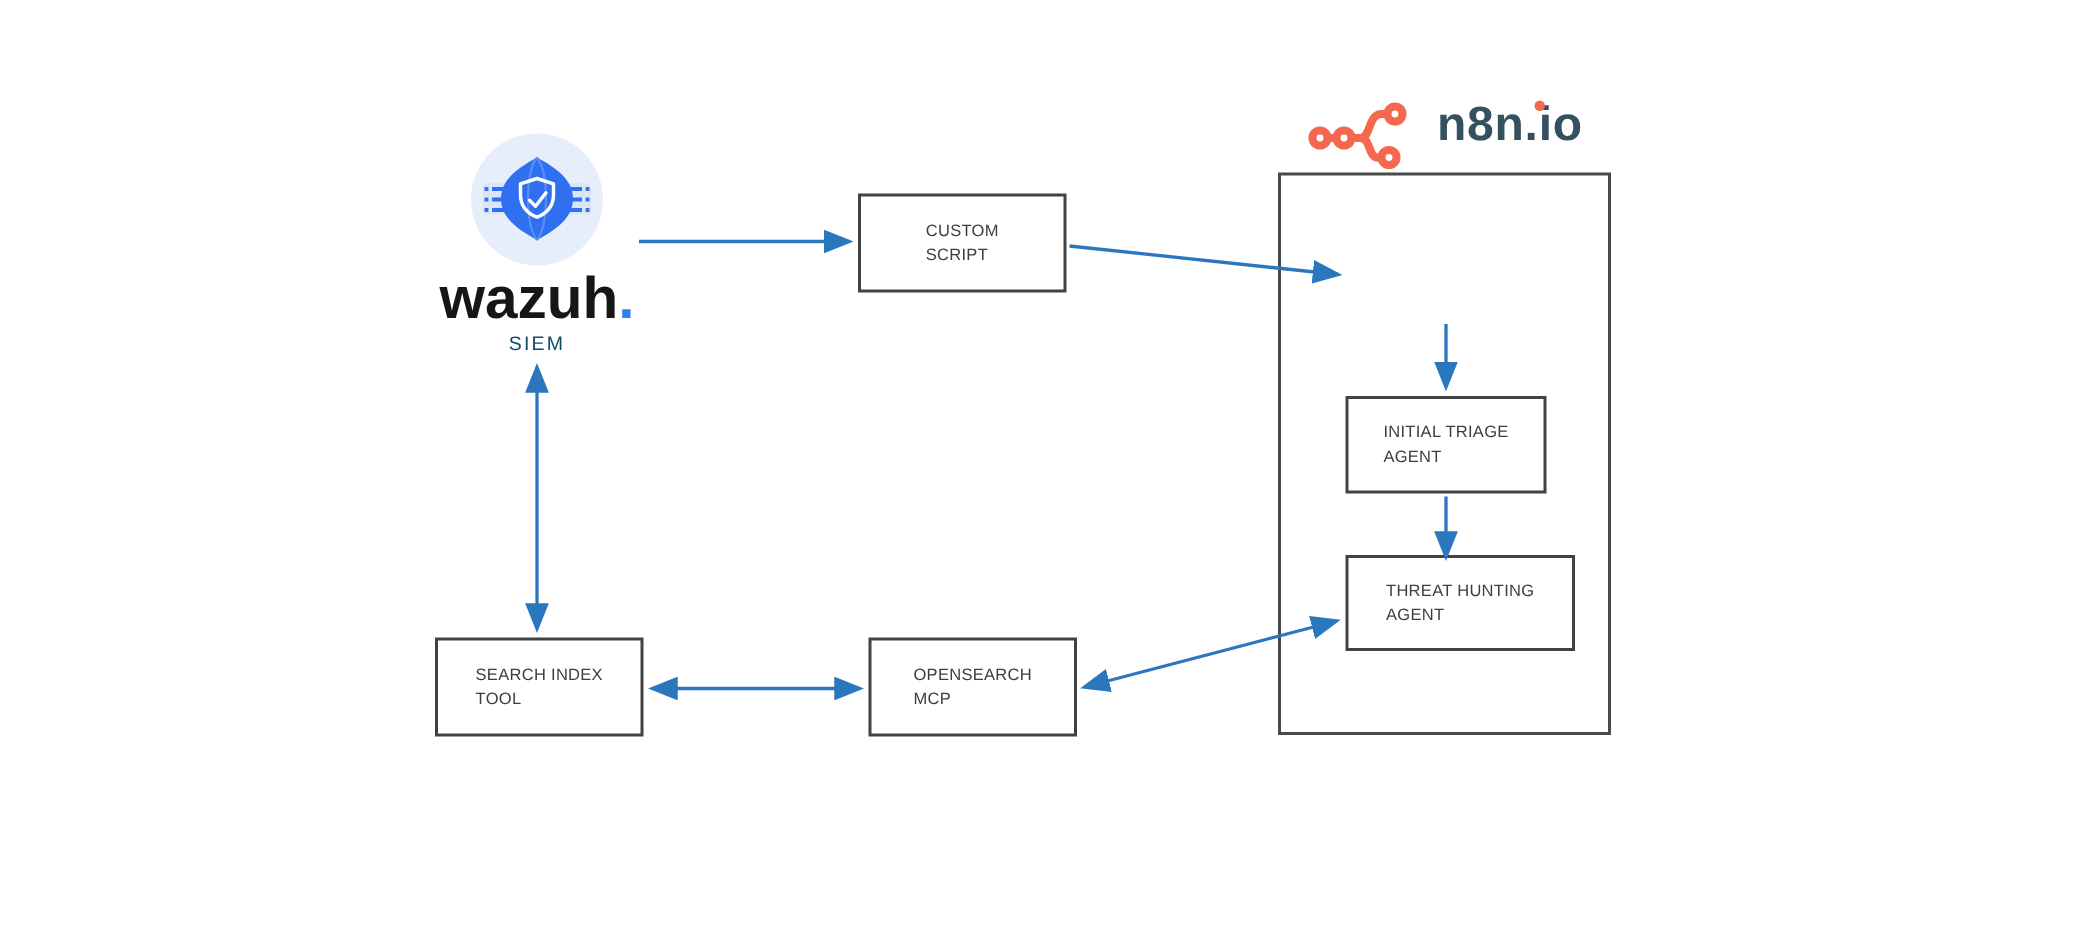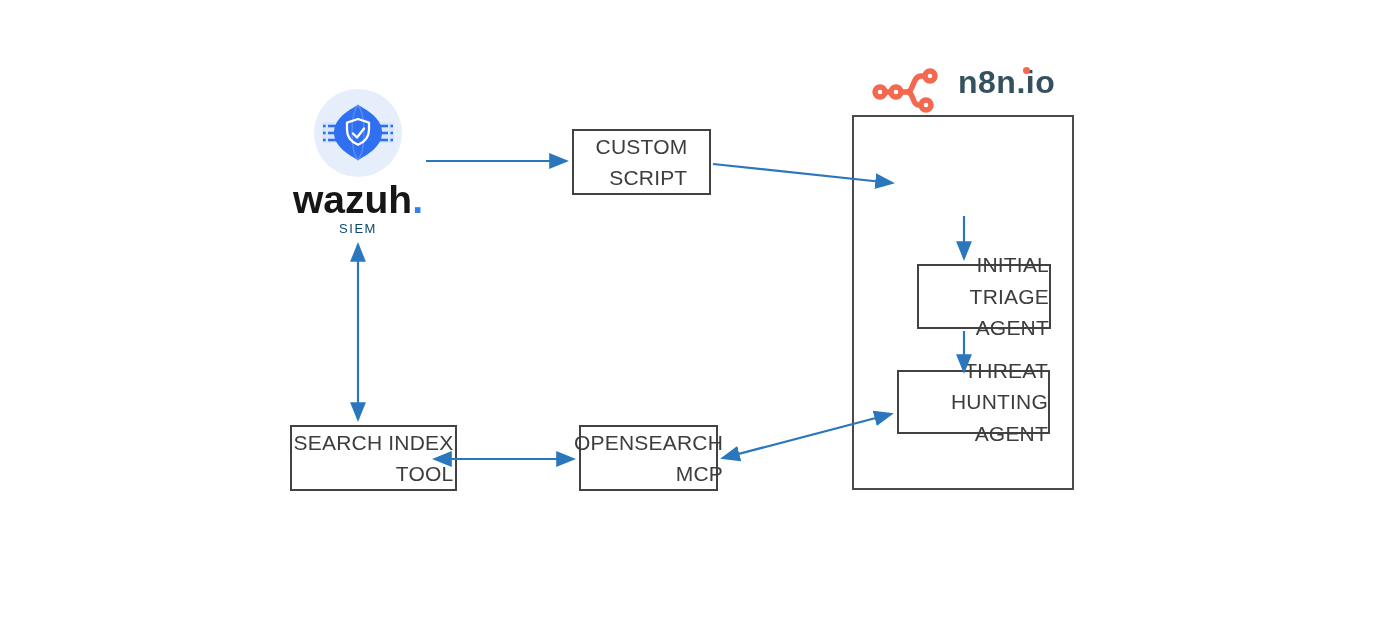--- a/index.html
+++ b/index.html
@@ -36,28 +36,28 @@
   .n8n-frame{
     position:absolute;left:852px;top:115px;width:222px;height:375px;
     border:2px solid #4a4a4a;box-sizing:border-box;background:transparent;
   }
   
   .node{
     position:absolute;box-sizing:border-box;border:2px solid #424242;background:#ffffff;
     display:flex;align-items:center;justify-content:center;
   }
   .node-label{
-    font-size:21px;letter-spacing:0.2px;color:#3d3d3d;line-height:1.5;
-    white-space:pre-line;text-align:right;
+    font-size:11px;letter-spacing:0.2px;color:#3d3d3d;line-height:1.5;
+    white-space:pre-line;text-align:left;
   }
   .n-custom{left:572px;top:129px;width:139px;height:66px;}
   .n-webhook{left:898px;top:151px;width:134px;height:63px;}
-  .n-triage{left:897px;top:264px;width:134px;height:65px;margin-left:20px;}
+  .n-triage{left:897px;top:264px;width:134px;height:65px;}
   .n-threat{left:897px;top:370px;width:153px;height:64px;}
-  .n-searchindex{left:290px;top:425px;width:167px;height:66px;}
+  .n-searchindex{left:290px;top:425px;width:139px;height:66px;}
   .n-opensearch{left:579px;top:425px;width:139px;height:66px;}
   
   .arrows{position:absolute;left:0;top:0;width:1387px;height:622px;pointer-events:none;}
 </style>
 </head>
 <body>
 
 <div class="canvas">
 
   <div class="wazuh-circle">

